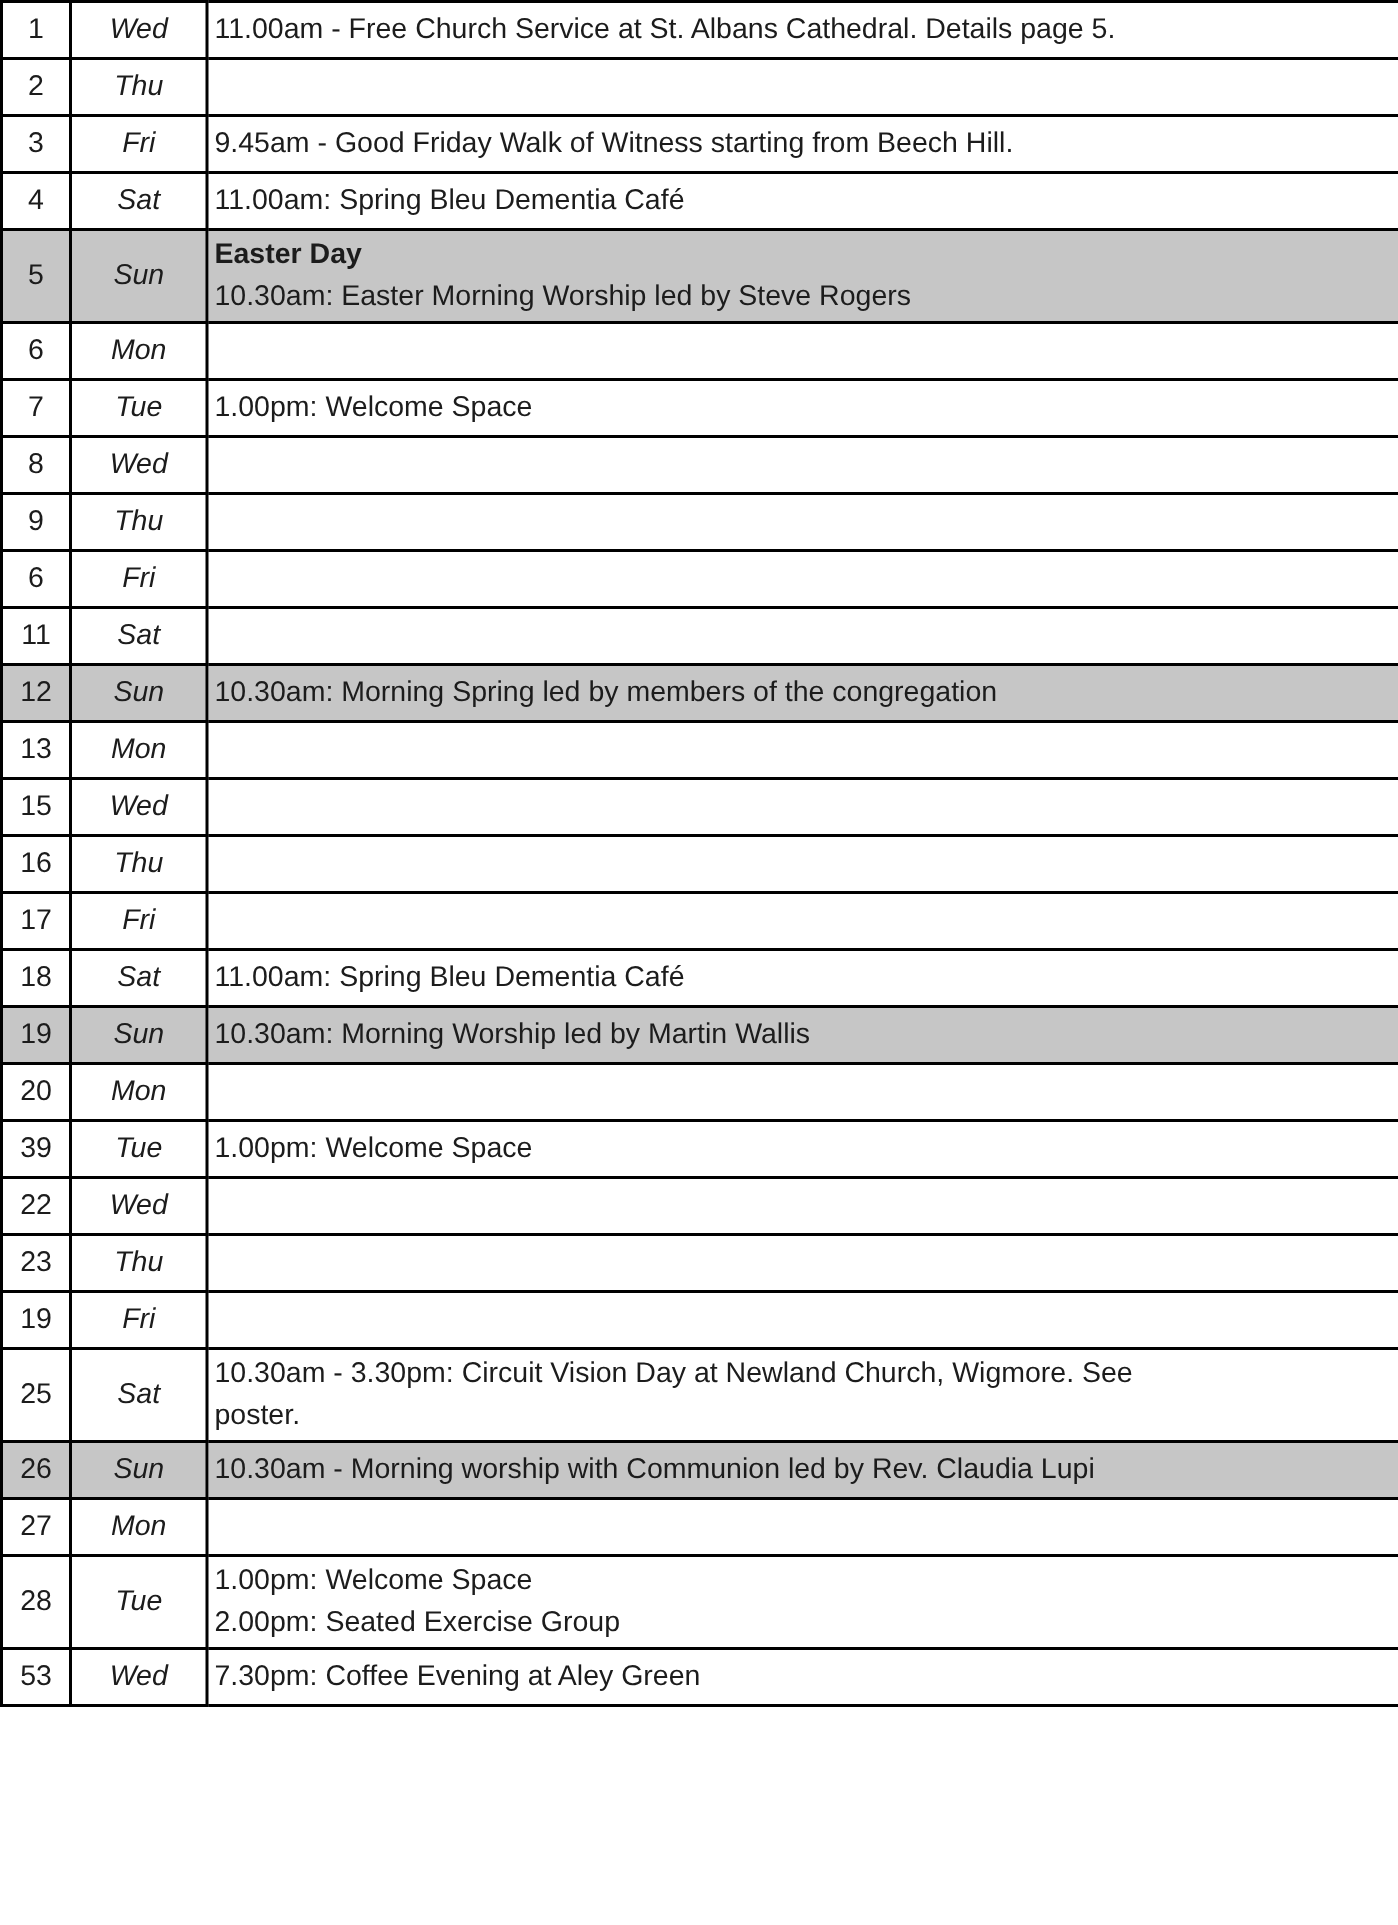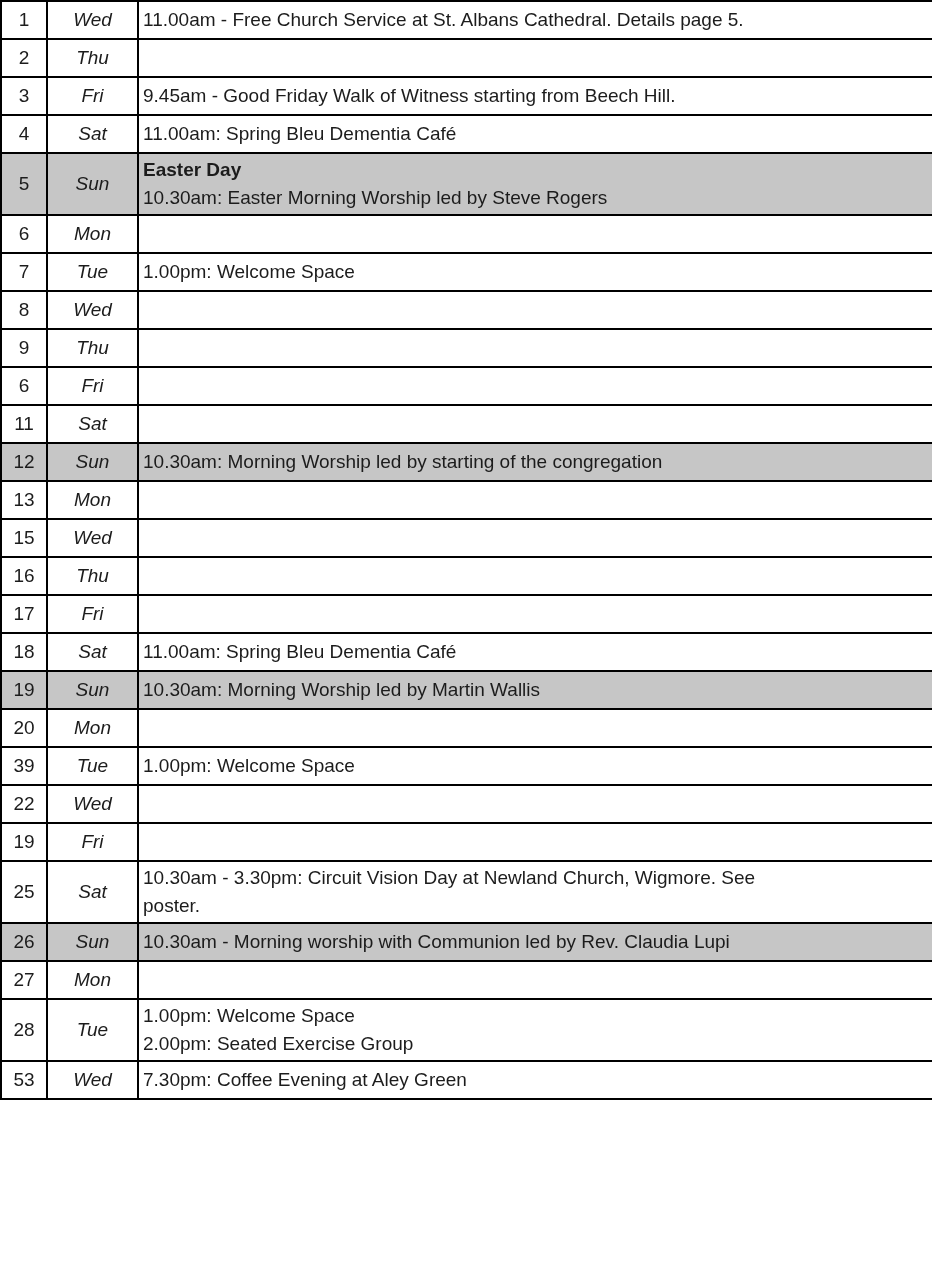--- a/index.html
+++ b/index.html
@@ -113,21 +113,21 @@
         </tr>
         <tr class="row">
           <td class="c-day">11</td>
           <td class="c-weekday">Sat</td>
           <td class="c-events"></td>
         </tr>
         <tr class="row highlight">
           <td class="c-day">12</td>
           <td class="c-weekday">Sun</td>
           <td class="c-events">
-            <div class="ev-line">10.30am: Morning Worship led by starting of the congregation</div>
+            <div class="ev-line">10.30am: Morning Spring led by members of the congregation</div>
           </td>
         </tr>
         <tr class="row">
           <td class="c-day">13</td>
           <td class="c-weekday">Mon</td>
           <td class="c-events"></td>
         </tr>
         <tr class="row">
           <td class="c-day">15</td>
           <td class="c-weekday">Wed</td>
@@ -165,20 +165,25 @@
         <tr class="row">
           <td class="c-day">39</td>
           <td class="c-weekday">Tue</td>
           <td class="c-events">
             <div class="ev-line">1.00pm: Welcome Space</div>
           </td>
         </tr>
         <tr class="row">
           <td class="c-day">22</td>
           <td class="c-weekday">Wed</td>
+          <td class="c-events"></td>
+        </tr>
+        <tr class="row">
+          <td class="c-day">23</td>
+          <td class="c-weekday">Thu</td>
           <td class="c-events"></td>
         </tr>
         <tr class="row">
           <td class="c-day">19</td>
           <td class="c-weekday">Fri</td>
           <td class="c-events"></td>
         </tr>
         <tr class="row double">
           <td class="c-day">25</td>
           <td class="c-weekday">Sat</td>

